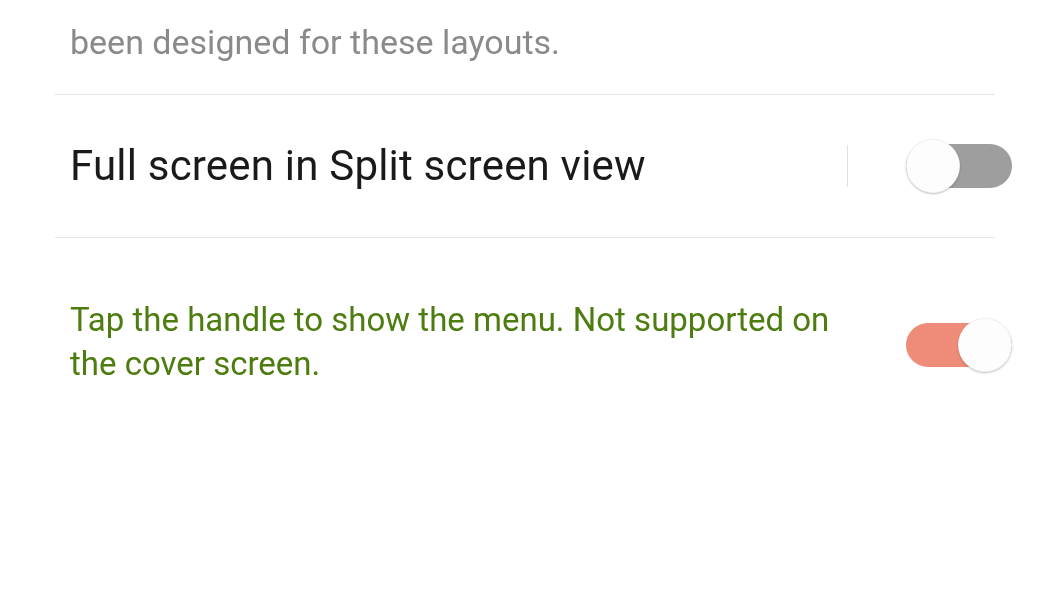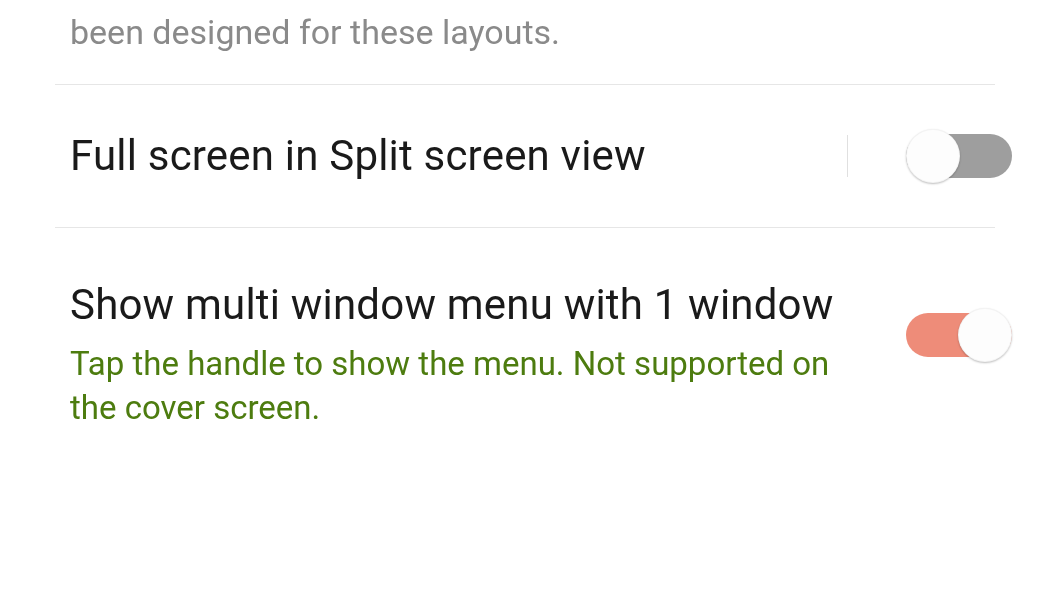--- a/index.html
+++ b/index.html
@@ -10,21 +10,21 @@
     font-family: -apple-system, BlinkMacSystemFont, "Segoe UI", Roboto, Helvetica, Arial, sans-serif;
     overflow: hidden;
   }
   .screen {
     width: 100%;
     height: 100%;
     display: flex;
     flex-direction: column;
   }
   .partial-row {
-    padding: 0 70px 28px 70px;
+    padding: 10px 70px 28px 70px;
   }
   .partial-row .desc {
     font-size: 34px;
     line-height: 1.35;
     color: #8a8a8a;
   }
   .divider {
     height: 1px;
     background: #e6e6e6;
     margin: 0 55px;
@@ -105,21 +105,20 @@
     <div class="switch off">
       <div class="track"></div>
       <div class="knob"></div>
     </div>
   </div>
 
   <div class="divider"></div>
 
   <div class="row row2">
     <div class="texts">
-      <div class="title">Show multi window menu with 1 window</div>
       <div class="desc">Tap the handle to show the menu. Not supported on the cover screen.</div>
     </div>
     <div class="switch on">
       <div class="track"></div>
       <div class="knob"></div>
     </div>
   </div>
 
 </div>
 

